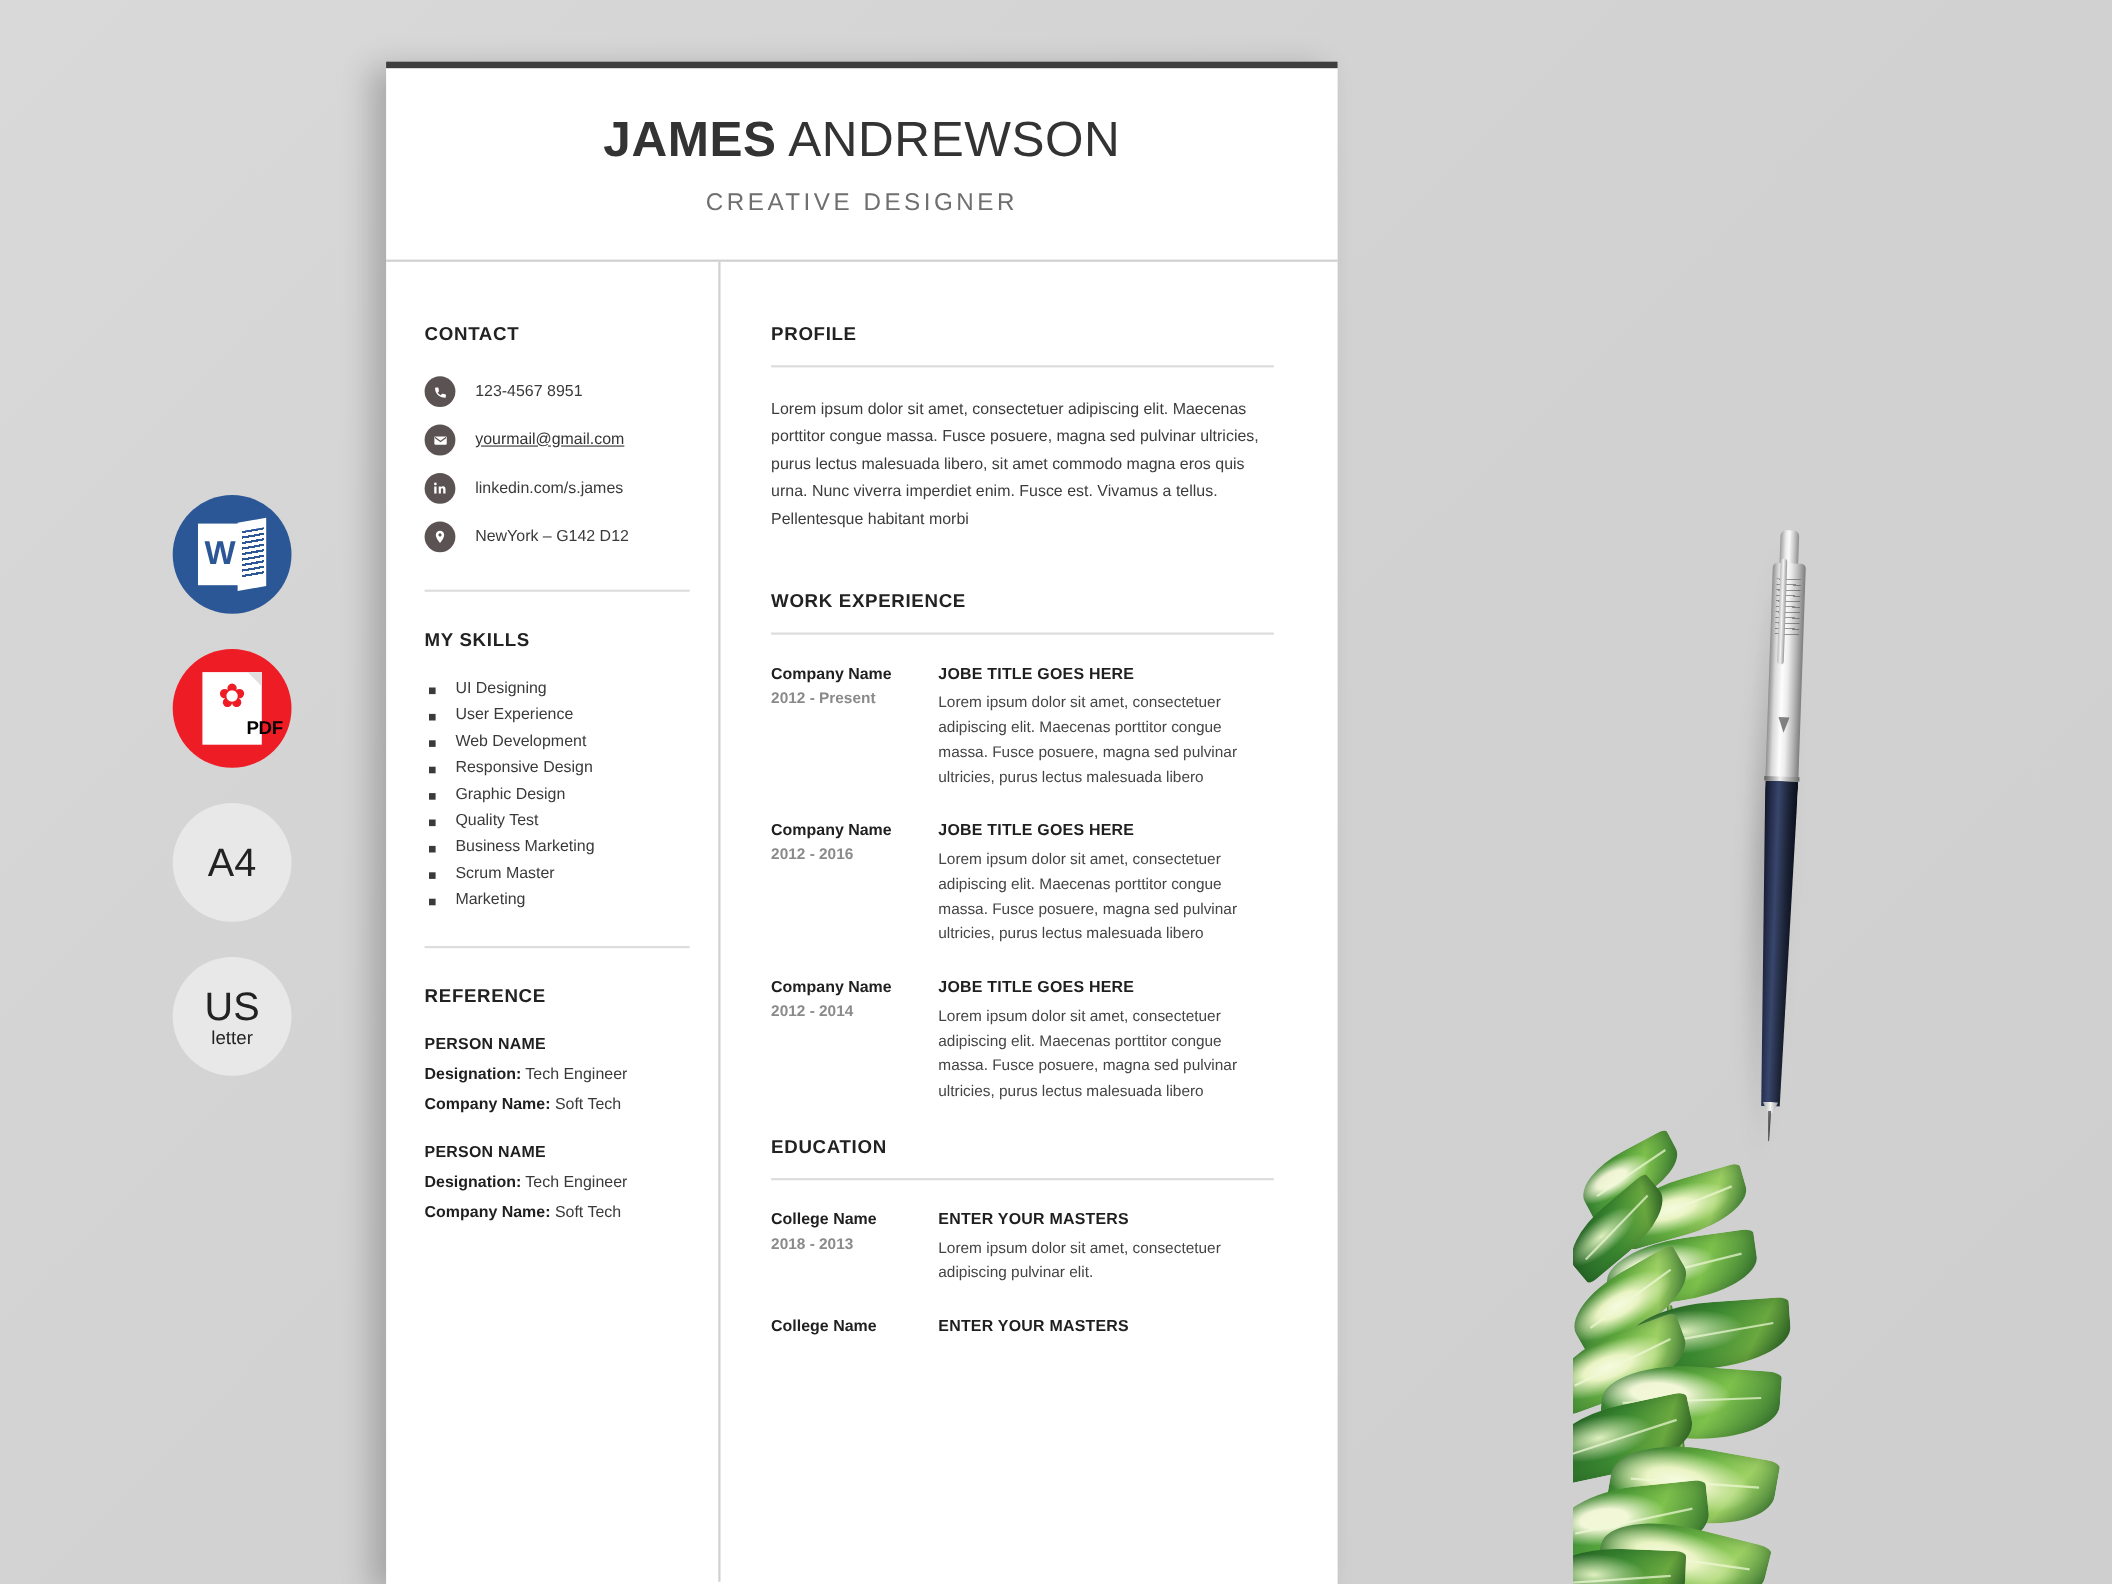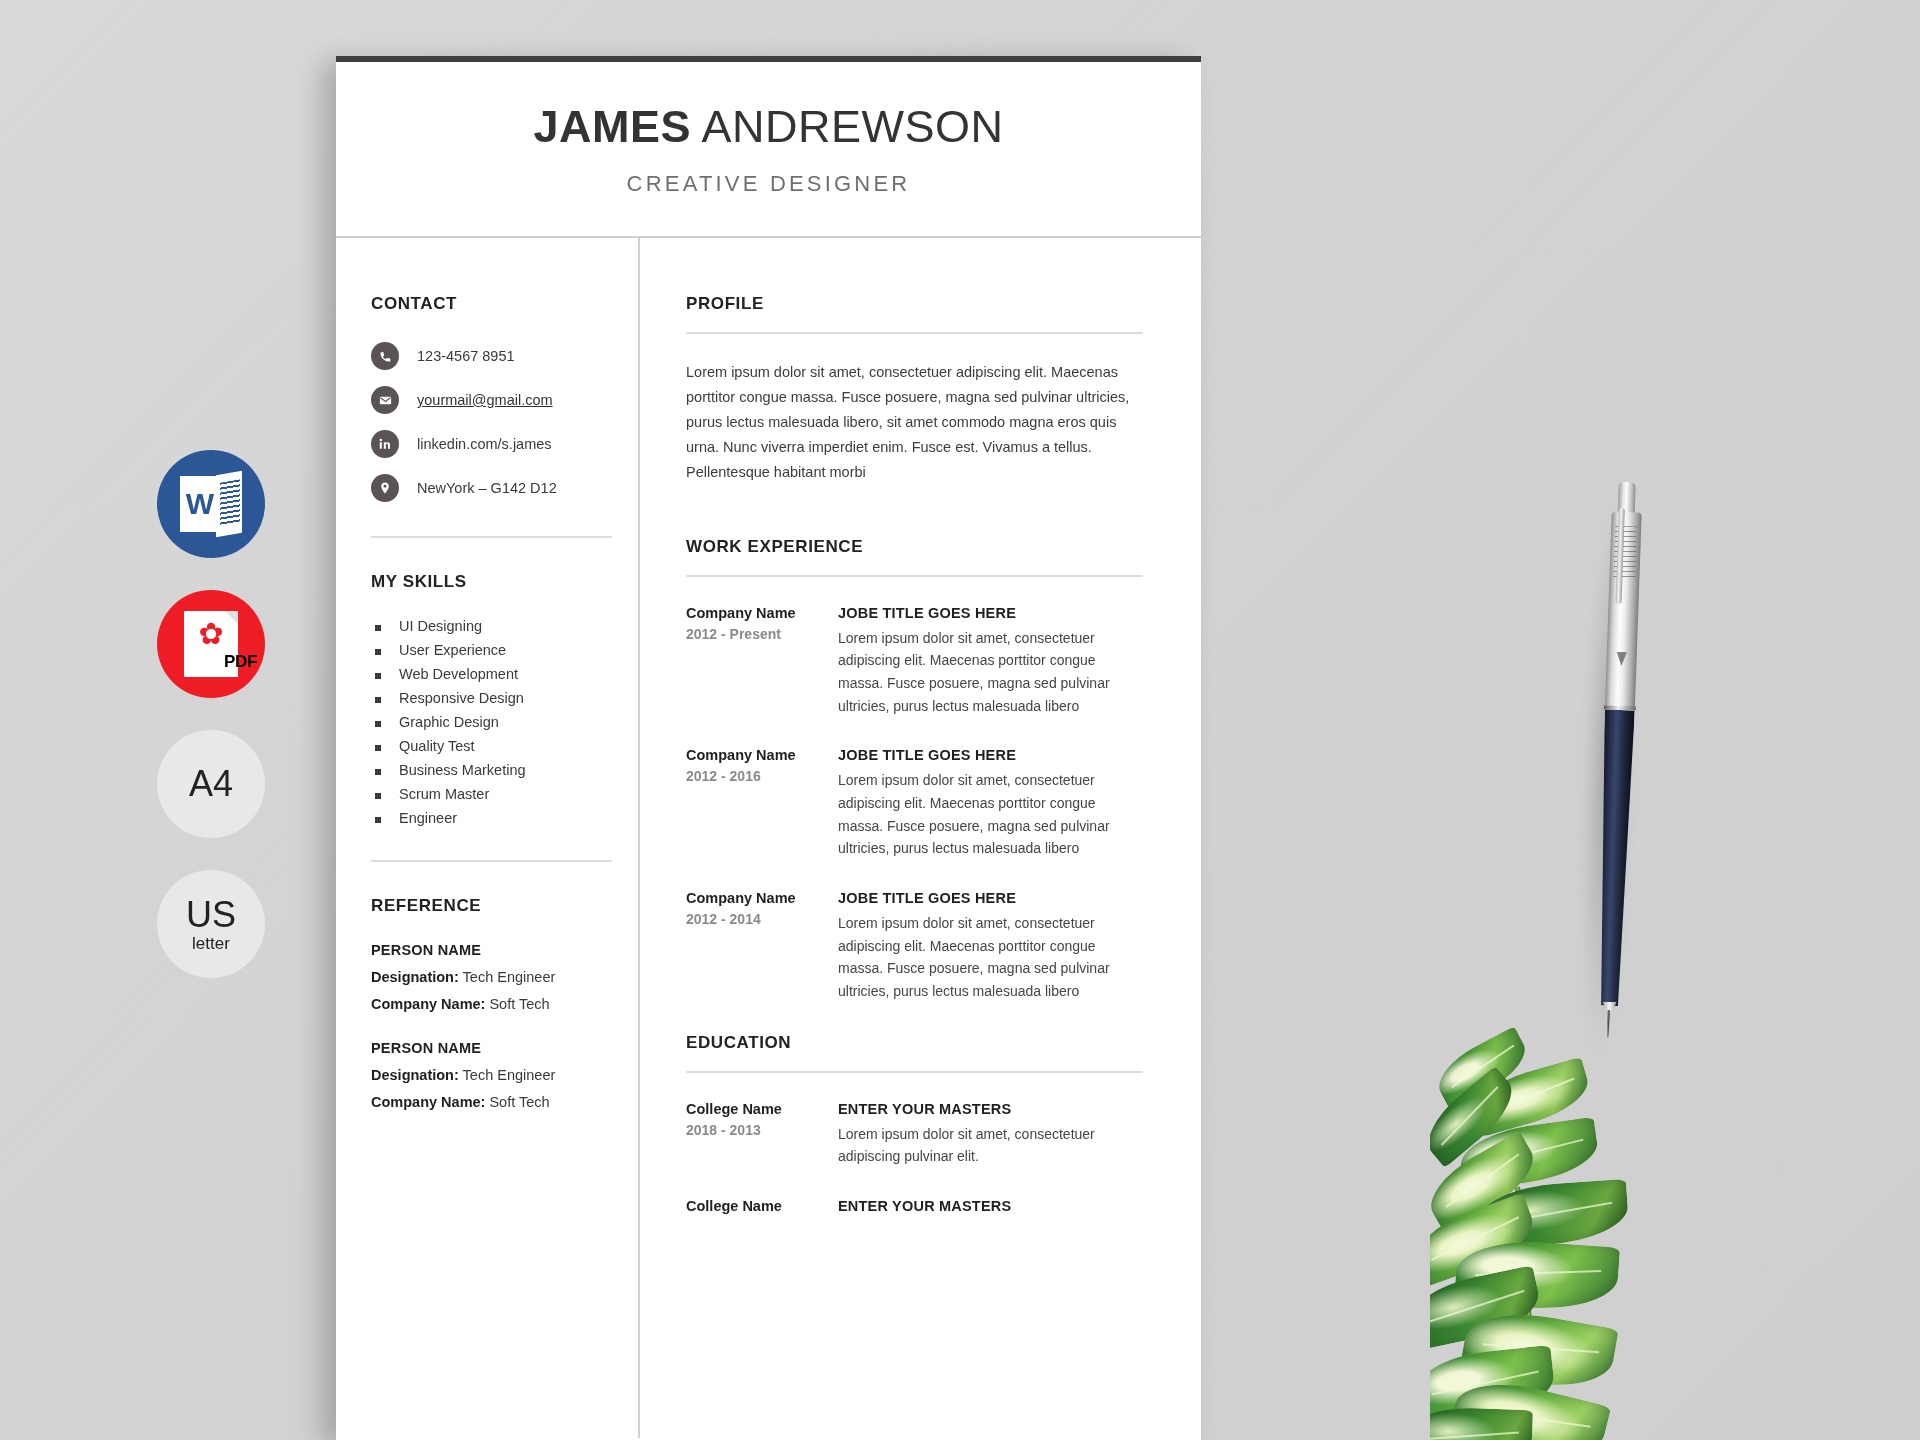--- a/index.html
+++ b/index.html
@@ -117,21 +117,21 @@
   .badge-text-sub {
     font-size: 17px;
     color: #222;
     display: block;
     margin-top: 2px;
   }
 
   
   #sheet {
     position: absolute;
-    left: 336px;
+    left: 351px;
     top: 56px;
     width: 865px;
     height: 1384px;
     background: #ffffff;
     box-shadow: -14px 6px 26px rgba(0,0,0,0.22);
     z-index: 4;
   }
   #sheet-topbar {
     height: 6px;
     background: #3e3e3e;
@@ -528,21 +528,21 @@
           <div class="sec-title">MY SKILLS</div>
           <ul id="skills-list">
             <li>UI Designing</li>
             <li>User Experience</li>
             <li>Web Development</li>
             <li>Responsive Design</li>
             <li>Graphic Design</li>
             <li>Quality Test</li>
             <li>Business Marketing</li>
             <li>Scrum Master</li>
-            <li>Engineer</li>
+            <li>Marketing</li>
           </ul>
         </div>
 
         <div class="divider"></div>
 
         <div>
           <div class="sec-title">REFERENCE</div>
 
           <div id="reference-list">
 

